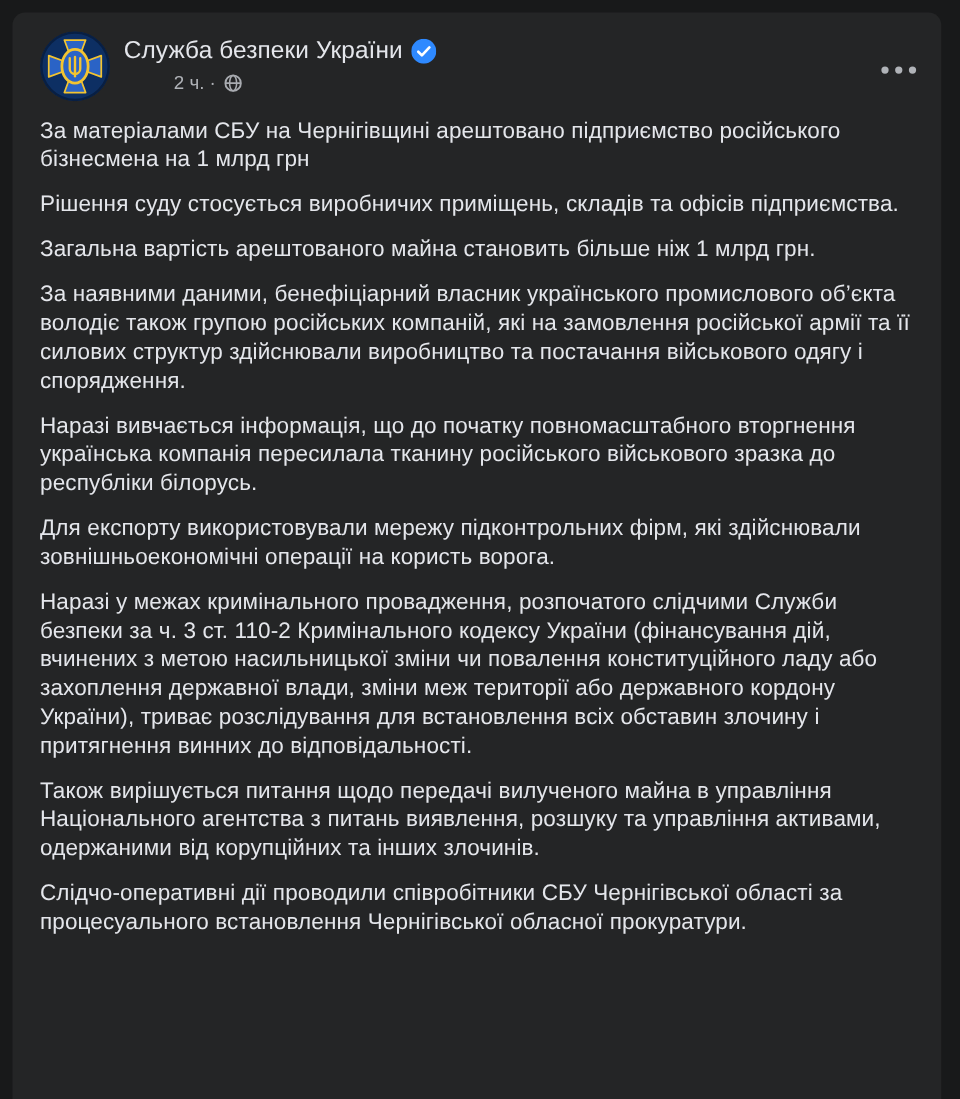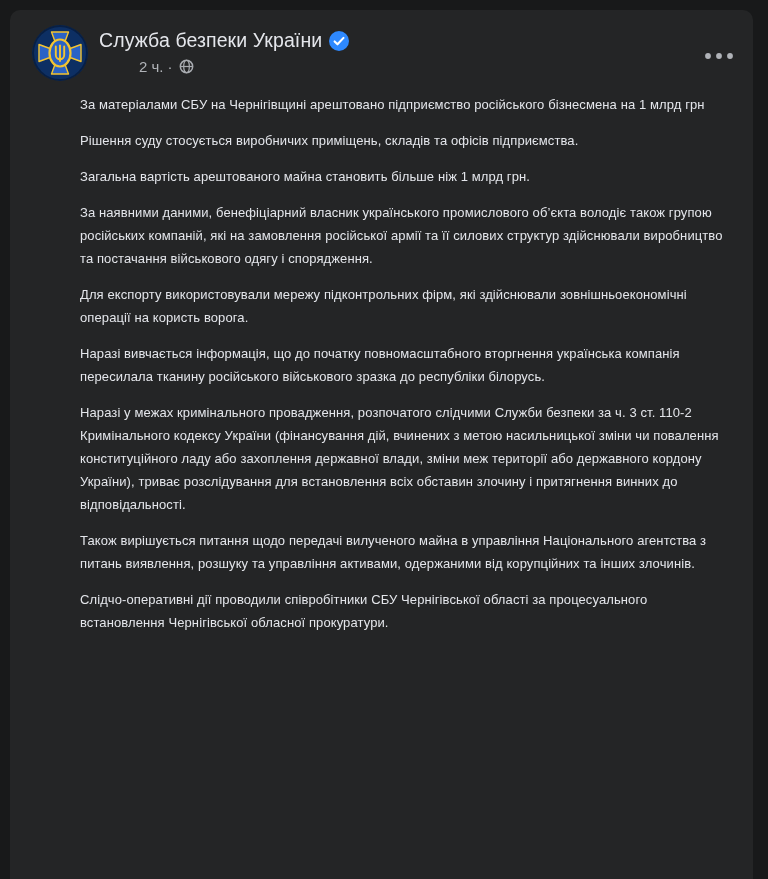--- a/index.html
+++ b/index.html
@@ -55,26 +55,25 @@
     position:absolute; right:14px; top:26px;
     width:40px; height:40px;
     display:flex; align-items:center; justify-content:center;
     border-radius:50%;
     cursor:pointer;
   }
   .post-body {
     padding:12px 20px 16px 22px;
   }
   .post-body p {
-    font-size:13px;
+    font-size:18px;
     line-height:23px;
     color:var(--primary-text);
     margin-bottom:13px;
     letter-spacing:.1px;
-    margin-left:48px;
   }
 </style>
 </head>
 <body>
 
 <div class="card">
 
   <div class="header">
 
     <div class="avatar">
@@ -126,20 +125,20 @@
       </svg>
     </div>
 
   </div>
 
   <div class="post-body">
     <p>За матеріалами СБУ на Чернігівщині арештовано підприємство російського бізнесмена на 1 млрд грн</p>
     <p>Рішення суду стосується виробничих приміщень, складів та офісів підприємства.</p>
     <p>Загальна вартість арештованого майна становить більше ніж 1 млрд грн.</p>
     <p>За наявними даними, бенефіціарний власник українського промислового об’єкта володіє також групою російських компаній, які на замовлення російської армії та її силових структур здійснювали виробництво та постачання військового одягу і спорядження.</p>
+    <p>Наразі вивчається інформація, що до початку повномасштабного вторгнення українська компанія пересилала тканину російського військового зразка до республіки білорусь.</p>
     <p>Для експорту використовували мережу підконтрольних фірм, які здійснювали зовнішньоекономічні операції на користь ворога.</p>
-    <p>Наразі вивчається інформація, що до початку повномасштабного вторгнення українська компанія пересилала тканину російського військового зразка до республіки білорусь.</p>
     <p>Наразі у межах кримінального провадження, розпочатого слідчими Служби безпеки за ч. 3 ст. 110-2 Кримінального кодексу України (фінансування дій, вчинених з метою насильницької зміни чи повалення конституційного ладу або захоплення державної влади, зміни меж території або державного кордону України), триває розслідування для встановлення всіх обставин злочину і притягнення винних до відповідальності.</p>
     <p>Також вирішується питання щодо передачі вилученого майна в управління Національного агентства з питань виявлення, розшуку та управління активами, одержаними від корупційних та інших злочинів.</p>
     <p>Слідчо-оперативні дії проводили співробітники СБУ Чернігівської області за процесуального встановлення Чернігівської обласної прокуратури.</p>
   </div>
 
 </div>
 
 </body></html>

